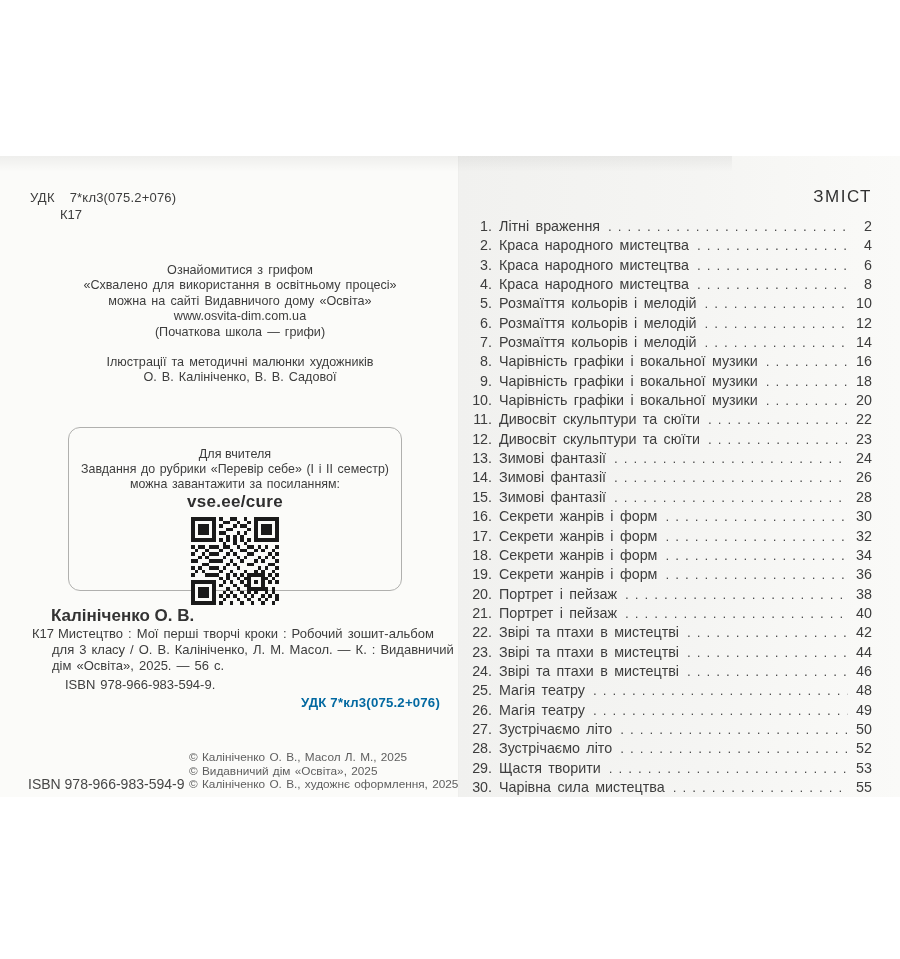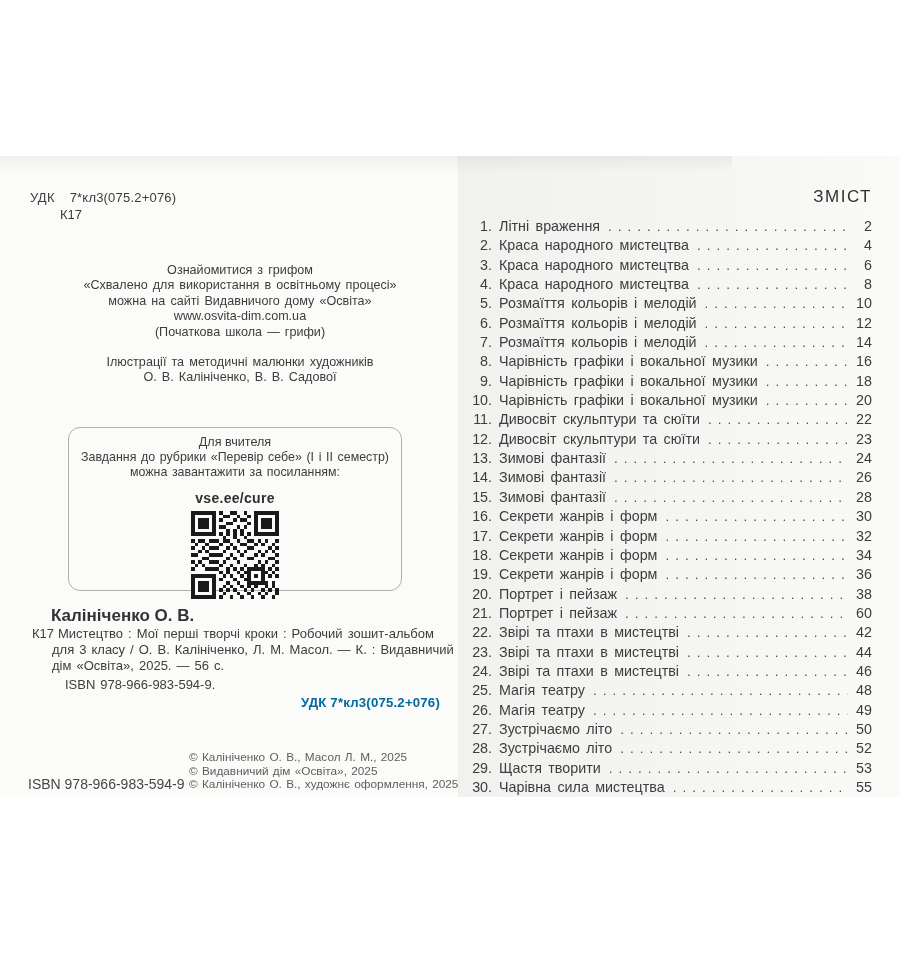--- a/index.html
+++ b/index.html
@@ -37,25 +37,25 @@
   
   .udk-top{left:30px;top:34px;font-size:13px;display:flex;gap:15px;letter-spacing:.2px;}
   .k17-top{left:60px;top:51px;font-size:13px;}
   .centered-block{left:40px;width:400px;text-align:center;font-size:12.6px;line-height:15.4px;word-spacing:1.6px;margin-top:7px;}
   .grif{top:100px;}
   .illus{top:192px;}
 
   .tbox{
     left:68px;top:271px;width:334px;height:164px;box-sizing:border-box;
     border:1.5px solid #b0b0ae;border-radius:12px;
-    text-align:center;padding-top:7px;
+    text-align:center;padding-top:19px;
   }
   .tbox-heading{font-size:12.6px;line-height:15px;}
   .tbox-lines div{font-size:12.4px;line-height:14.5px;word-spacing:1.2px;}
-  .tbox-link{font-size:14px;font-weight:bold;margin-top:11px;letter-spacing:.3px;color:#2f2f2f;}
+  .tbox-link{font-size:17px;font-weight:bold;margin-top:1px;letter-spacing:.3px;color:#2f2f2f;}
   .qr-wrap{margin-top:5px;line-height:0;}
 
   .author-head{left:51px;top:450px;font-size:17px;font-weight:bold;color:#333;}
   .bib{font-size:13px;word-spacing:1.4px;}
   .bib-code{left:32px;top:470px;}
   .bib-l1{left:58px;top:470px;}
   .bib-l2{left:52px;top:486px;}
   .bib-l3{left:52px;top:502px;}
   .bib-isbn{left:65px;top:521px;}
   .udk-bottom{left:240px;top:539px;width:200px;text-align:right;font-size:13.2px;font-weight:bold;color:#0369a1;letter-spacing:.2px;}
@@ -311,21 +311,21 @@
         <span class="toc-num">20.</span>
         <span class="toc-name">Портрет і пейзаж</span>
         <span class="leader"></span>
         <span class="toc-page">38</span>
       </div>
 
       <div class="toc-row">
         <span class="toc-num">21.</span>
         <span class="toc-name">Портрет і пейзаж</span>
         <span class="leader"></span>
-        <span class="toc-page">60</span>
+        <span class="toc-page">40</span>
       </div>
 
       <div class="toc-row">
         <span class="toc-num">22.</span>
         <span class="toc-name">Звірі та птахи в мистецтві</span>
         <span class="leader"></span>
         <span class="toc-page">42</span>
       </div>
 
       <div class="toc-row">

